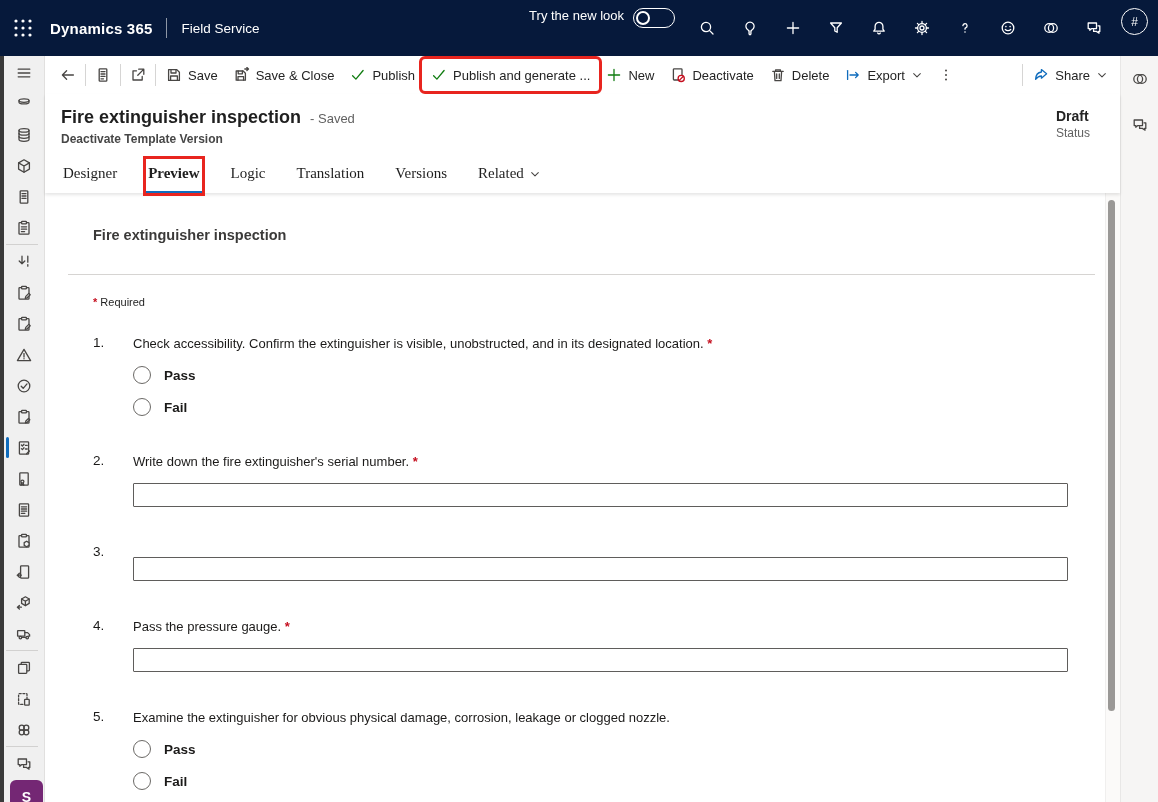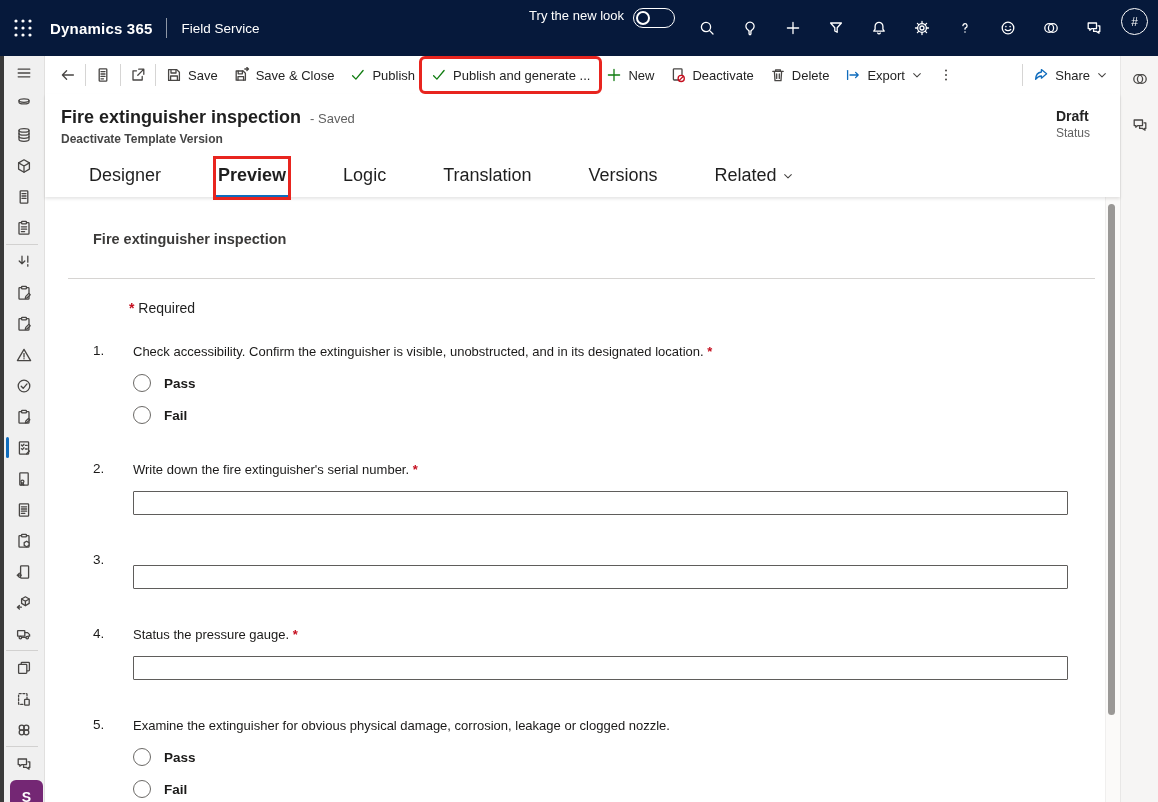--- a/index.html
+++ b/index.html
@@ -58,30 +58,30 @@
   
   .header{background:#fff; padding:13px 20px 0 16px; position:relative; box-shadow:0 2px 3px rgba(0,0,0,.10); z-index:2; flex:none;}
   .title-row{display:flex; align-items:baseline; gap:9px;}
   .rec-title{font-size:18px; font-weight:700; color:#1f1f1f;}
   .saved{font-size:13px; color:var(--gray);}
   .entity{font-size:12px; font-weight:700; color:#474747; margin-top:4px;}
   .status{position:absolute; top:14px; right:30px; }
   .status-val{font-size:14px; font-weight:700;}
   .status-lab{font-size:12px; color:var(--gray); margin-top:2px;}
   .tabs{display:flex; gap:27px; margin-top:13px; align-items:flex-end;}
-  .tab{border:none; background:transparent; font-family:Liberation Sans, sans-serif; font-size:18px; color:#1f1f1f; padding:6px 2px 9px; cursor:pointer; display:flex; align-items:center; gap:5px; border-bottom:2px solid transparent;margin-left:26px;}
+  .tab{border:none; background:transparent; font-family:Liberation Serif, serif; font-size:15px; color:#1f1f1f; padding:6px 2px 9px; cursor:pointer; display:flex; align-items:center; gap:5px; border-bottom:2px solid transparent;}
   .tab.active{font-weight:700; border-bottom:2px solid var(--accent);}
   .tab.hl{outline:3px solid var(--red); outline-offset:0;}
 
   
   .content-row{flex:1; position:relative; background:#fff; overflow:hidden; display:flex;}
   .form-panel{width:1060px; padding:34px 37px 0 48px; flex:none;}
   .form-title{font-size:14.5px; font-weight:700; color:#3b3a39;}
   .form-divider{height:1px; background:#d6d4d2; margin:31px 0 0 -25px; width:1027px;}
-  .required-note{margin-top:21px; font-size:14px; color:#1f1f1f;margin-left:36px;}
+  .required-note{margin-top:21px; font-size:11px; color:#1f1f1f;}
   .req-star{color:var(--reqred); font-weight:700;}
   #questions{margin-top:27px;}
   .q{display:flex; margin-bottom:37px;}
   .q-num{width:40px; flex:none; font-size:13.5px; color:#1b1a19;}
   .q-body{flex:1; min-width:0;}
   .q-label{font-size:13px; color:#1b1a19; line-height:17px;}
   .opt-row{display:flex; align-items:center; gap:13px; margin-top:14px; cursor:pointer;}
   .radio{width:18px; height:18px; border:1px solid #6b6966; border-radius:50%; background:#fff; flex:none;}
   .opt-label{font-size:13.5px; font-weight:700; color:#1b1a19;}
   .q-input{margin-top:13px; width:100%; height:24px; border:1px solid #5f5d5b; border-radius:1px; font-family:inherit; font-size:13px; padding:0 6px; background:#fff;}
@@ -609,21 +609,21 @@
             <div class="q">
               <span class="q-num">2.</span>
               <div class="q-body"><div class="q-label"><span>Write down the fire extinguisher's serial number.</span><span class="req-star"> *</span></div><input type="text" class="q-input" style=""></div>
             </div>
             <div class="q">
               <span class="q-num">3.</span>
               <div class="q-body"><input type="text" class="q-input" style=""></div>
             </div>
             <div class="q">
               <span class="q-num">4.</span>
-              <div class="q-body"><div class="q-label"><span>Status the pressure gauge.</span><span class="req-star"> *</span></div><input type="text" class="q-input" style=""></div>
+              <div class="q-body"><div class="q-label"><span>Pass the pressure gauge.</span><span class="req-star"> *</span></div><input type="text" class="q-input" style=""></div>
             </div>
             <div class="q">
               <span class="q-num">5.</span>
               <div class="q-body">
                 <div class="q-label"><span>Examine the extinguisher for obvious physical damage, corrosion, leakage or clogged nozzle.</span></div>
                 <div class="opt-row">
                   <span class="radio"></span>
                   <span class="opt-label">Pass</span>
                 </div>
                 <div class="opt-row">

